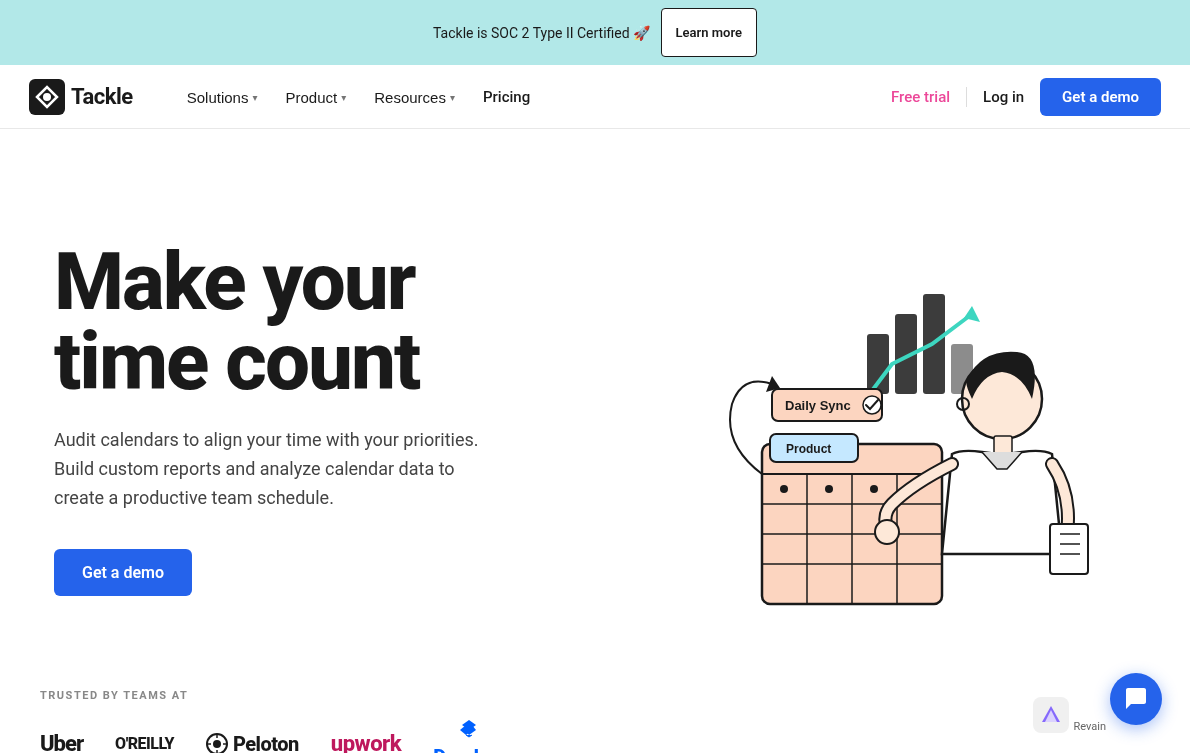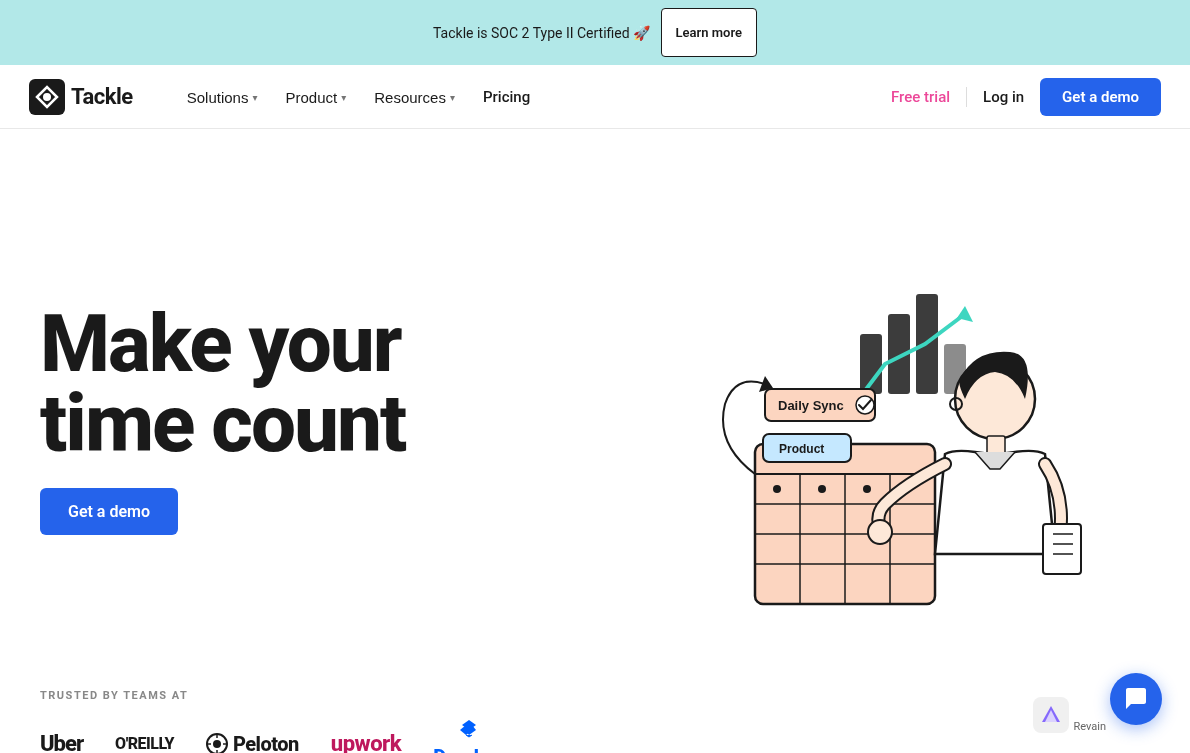--- a/index.html
+++ b/index.html
@@ -122,20 +122,21 @@
       display: flex;
       align-items: center;
       padding: 60px 40px 40px 40px;
       min-height: 560px;
       position: relative;
       overflow: hidden;
     }
     .hero-content {
       flex: 0 0 50%;
       max-width: 520px;
+      margin-left: 14px;
     }
     .hero-title {
       font-size: 80px;
       font-weight: 800;
       line-height: 1.0;
       color: #1a1a1a;
       letter-spacing: -2px;
       margin-bottom: 24px;
     }
     .hero-subtitle {
@@ -280,20 +281,21 @@
     <a class="nav-get-demo" href="#">Get a demo</a>
   </div>
 </nav>
 
 <section class="hero">
   <div class="hero-content">
     <h1 class="hero-title">
       <span>Make your</span><br>
       <span>time count</span>
     </h1>
+    <p class="hero-subtitle">Audit calendars to align your time with your priorities. Build custom reports and analyze calendar data to create a productive team schedule.</p>
     <a class="hero-cta" href="#">Get a demo</a>
   </div>
 
   <div class="hero-image">
 
     <svg width="480" height="430" viewBox="0 0 480 430" fill="none" xmlns="http://www.w3.org/2000/svg">
 
       <rect x="140" y="240" width="180" height="160" rx="8" fill="#fcd5c0" stroke="#1a1a1a" stroke-width="2.5"></rect>
       <line x1="140" y1="270" x2="320" y2="270" stroke="#1a1a1a" stroke-width="2"></line>
 

